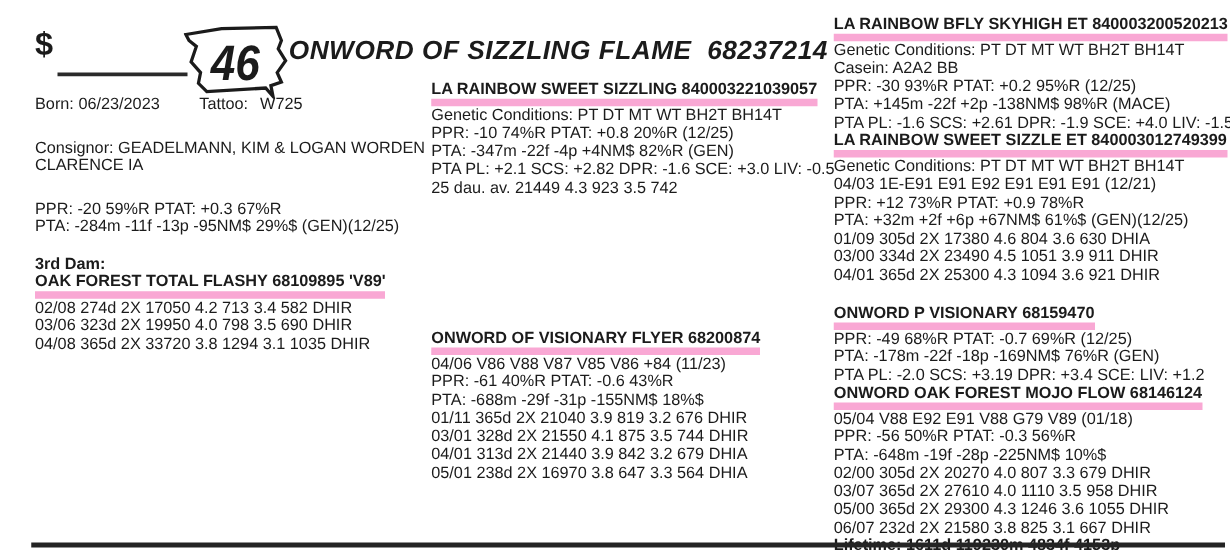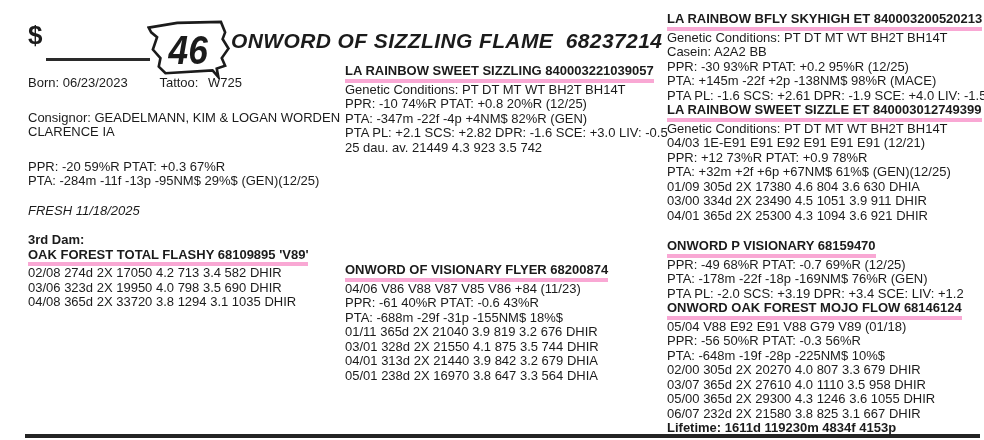--- a/index.html
+++ b/index.html
@@ -6,21 +6,21 @@
   .page {
     position:relative; width:984px; height:440px; background:#ffffff;
     font-family:"Liberation Sans", sans-serif; color:#1b1b1b;
     font-size:13px; line-height:14.5px; overflow:hidden;
   }
   .line { white-space:nowrap; }
   .b { font-weight:700; }
   .i { font-style:italic; }
   .head {
     font-weight:700; display:inline-block;
-    border-bottom:4px solid #f9a8d4; white-space:nowrap;
+    border-bottom:6px solid #f9a8d4; white-space:nowrap;
   }
   
   .price { position:absolute; left:28px; top:28px; }
   .price .dollar { font-size:26px; font-weight:700; vertical-align:top; }
   .price .blank {
     display:inline-block; width:104px; height:30px;
     border-bottom:3.5px solid #2a2a2a; margin-left:4px;
   }
   .lot-shape { position:absolute; left:147px; top:20px; }
   .title {
@@ -65,21 +65,20 @@
     <div class="line">
       <span>Born:</span>
       <span>06/23/2023</span>
       <span class="tattoo">Tattoo:</span>
       <span class="tattoo-val">W725</span>
     </div>
     <div class="line mt1">Consignor: GEADELMANN, KIM &amp; LOGAN WORDEN</div>
     <div class="line">CLARENCE IA</div>
     <div class="line mt1">PPR: -20 59%R PTAT: +0.3 67%R</div>
     <div class="line">PTA: -284m -11f -13p -95NM$ 29%$ (GEN)(12/25)</div>
-    <div class="line i mt2">FRESH 11/18/2025</div>
     <div class="line b mt2">3rd Dam:</div>
     <div class="line"><span class="head">OAK FOREST TOTAL FLASHY 68109895 'V89'</span></div>
     <div>
 
     <div class="line">02/08 274d 2X 17050 4.2 713 3.4 582 DHIR</div>
         <div class="line">03/06 323d 2X 19950 4.0 798 3.5 690 DHIR</div>
         <div class="line">04/08 365d 2X 33720 3.8 1294 3.1 1035 DHIR</div>
       </div>
   </div>
 

